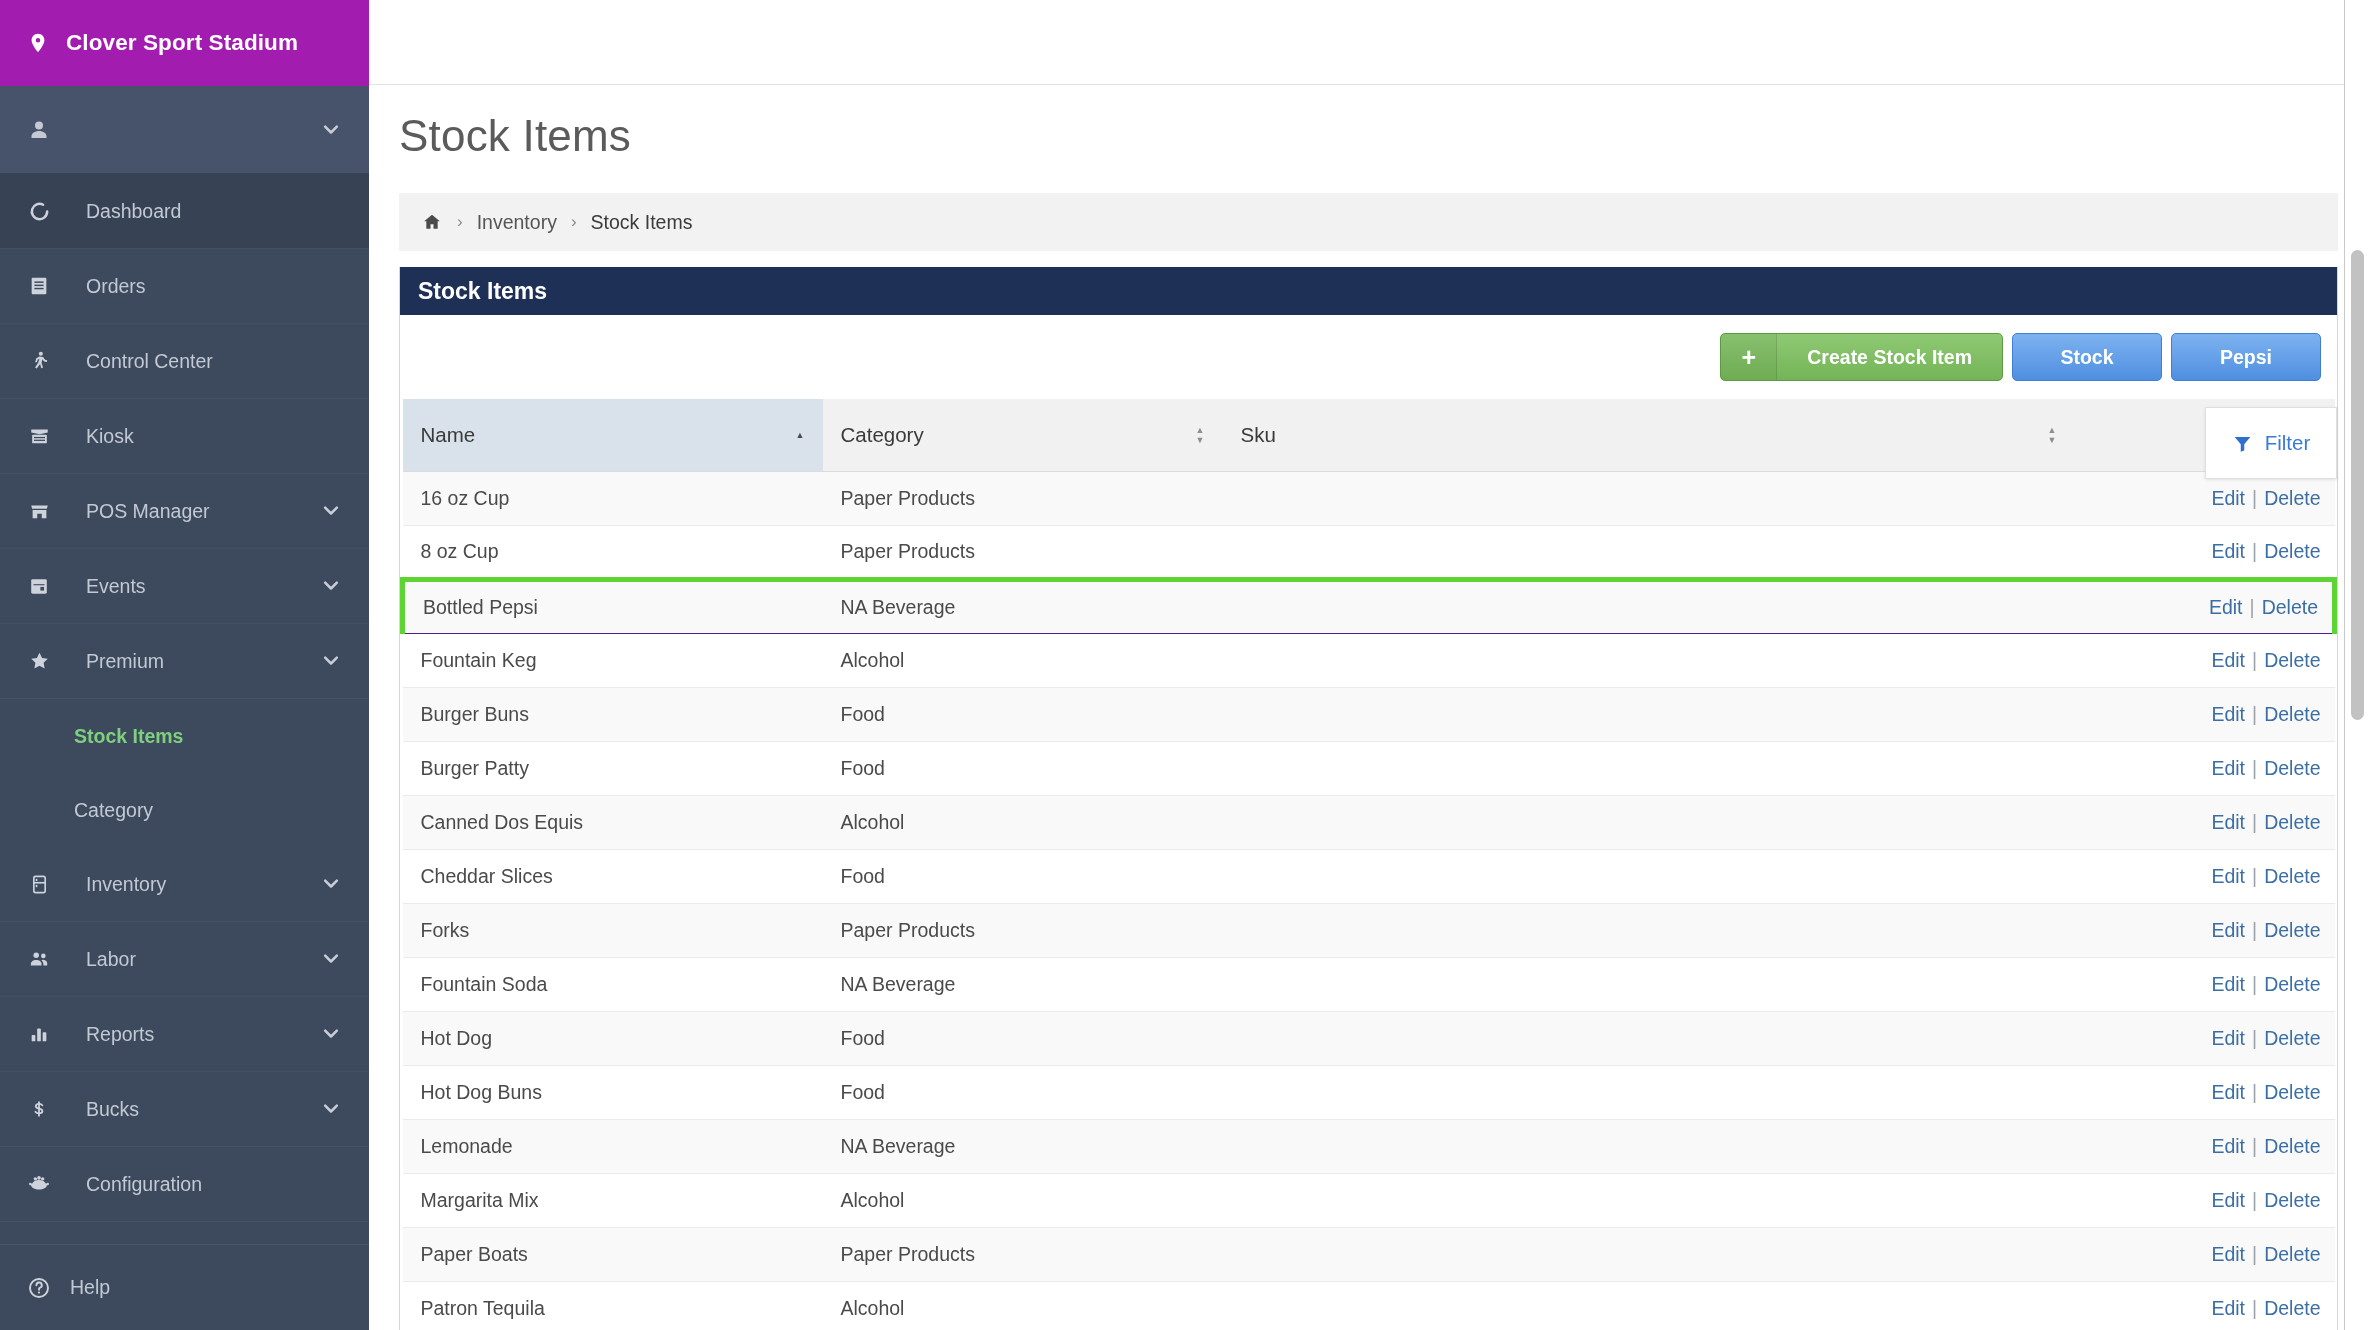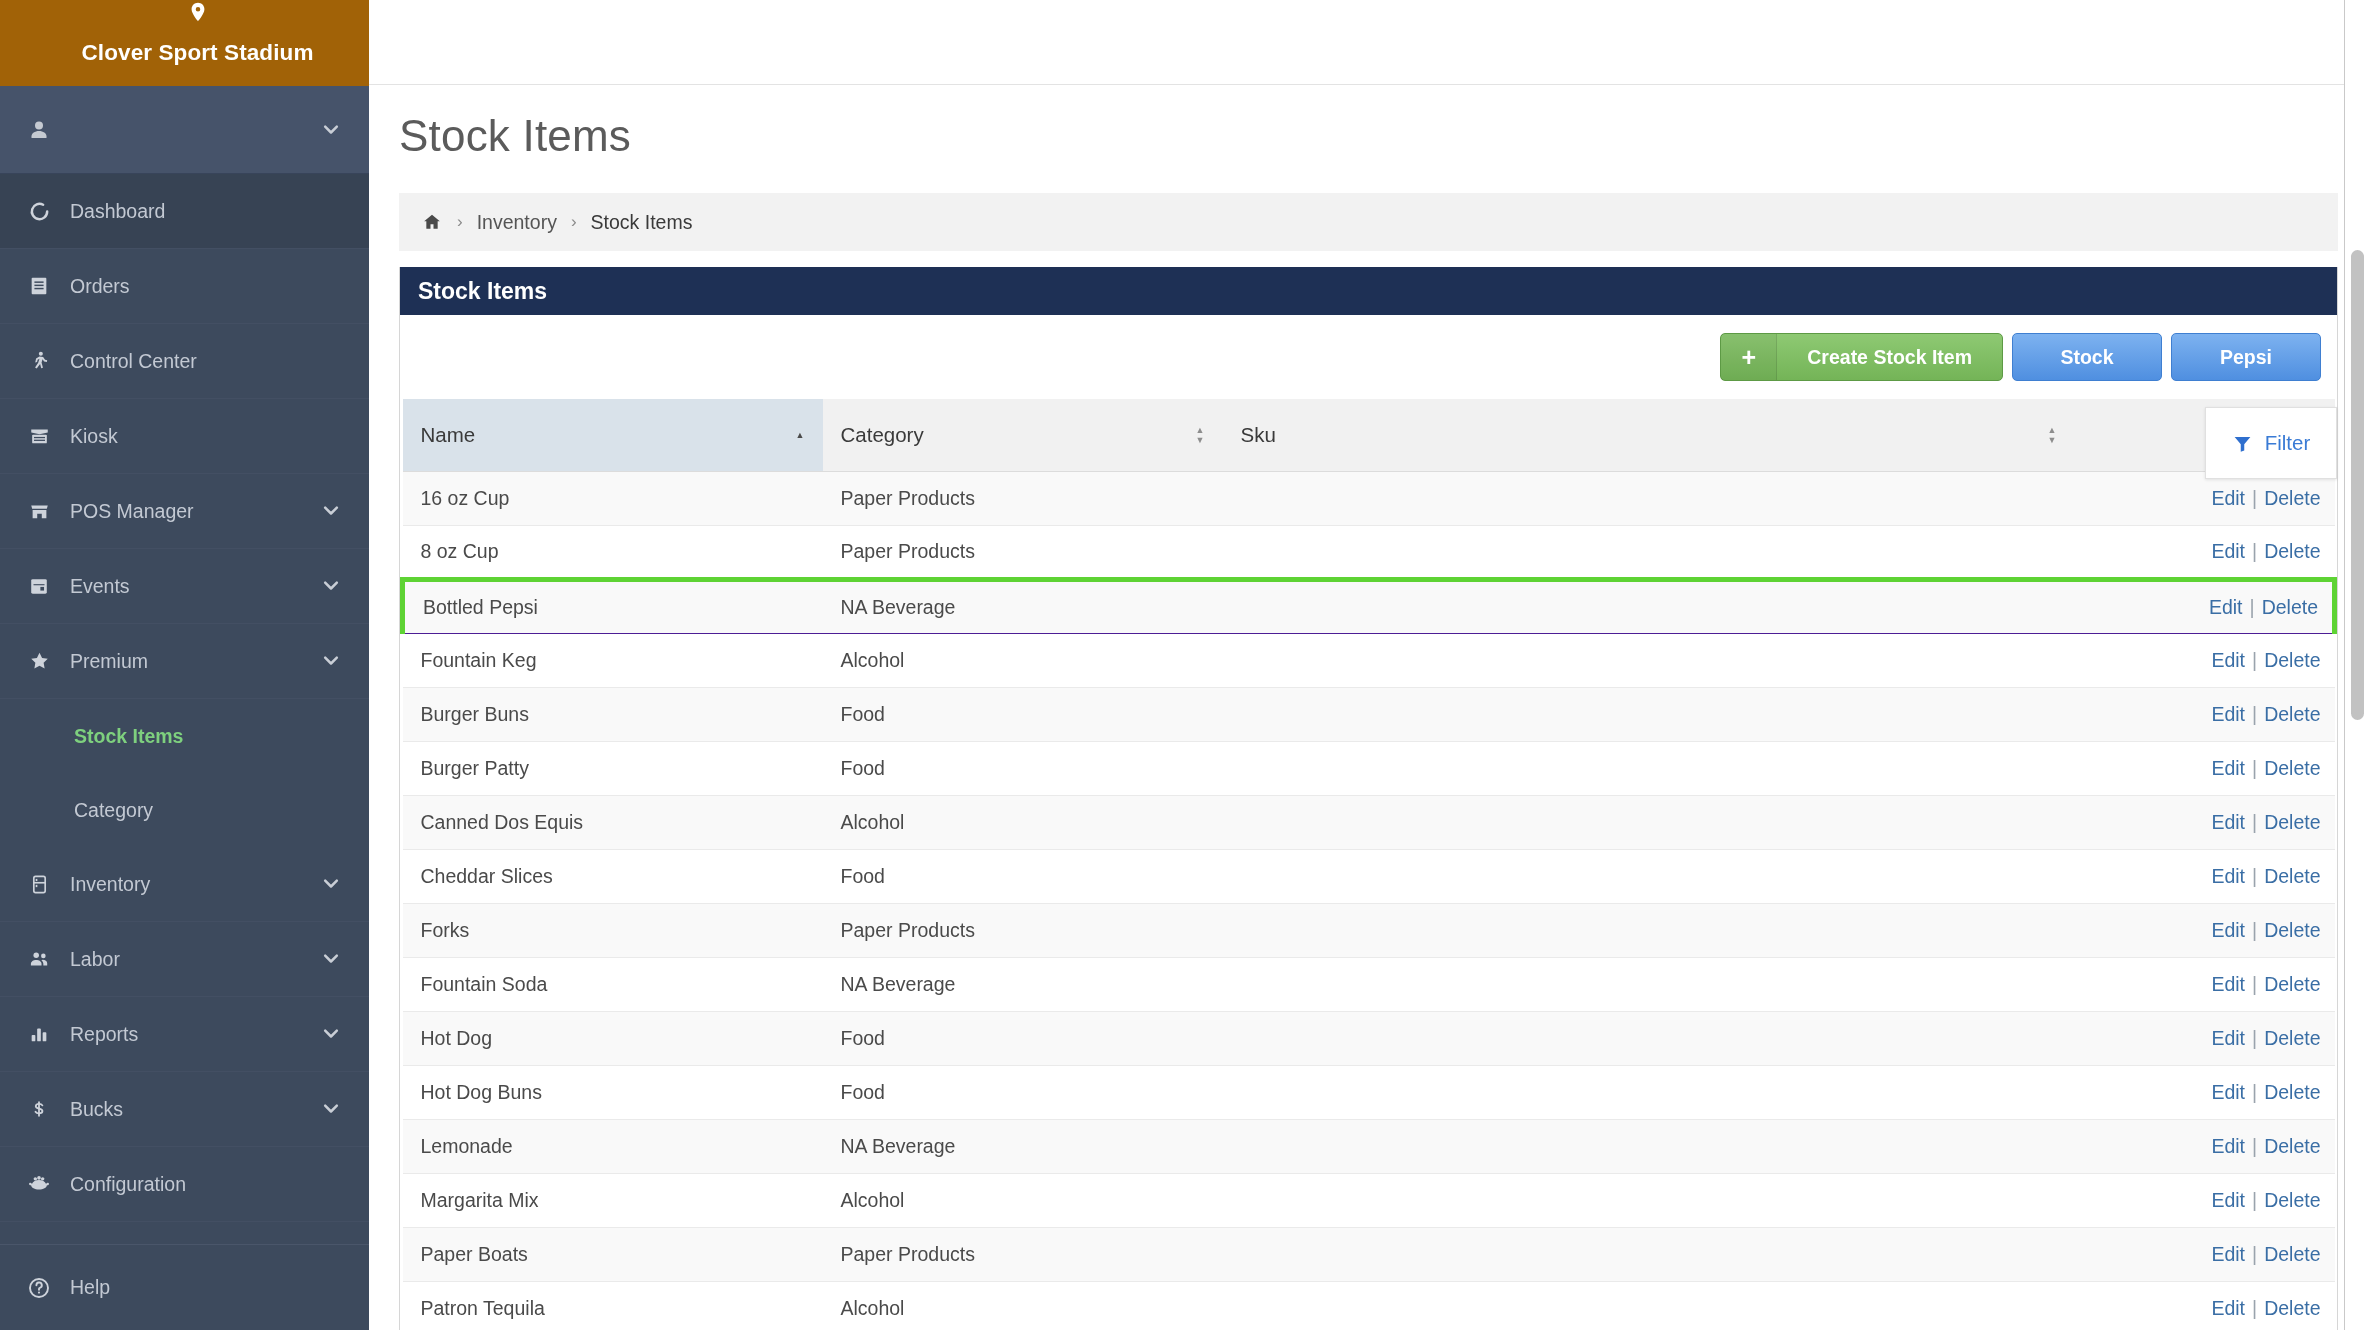--- a/index.html
+++ b/index.html
@@ -14,40 +14,39 @@
   
   .sidebar {
     width: 369px; flex: 0 0 369px; height: 1330px;
     background: #3d4a5d;
     position: relative;
     overflow: hidden;
   }
   .brand {
     height: 86px; display: flex; align-items: center;
     padding: 0 0 0 26px; gap: 16px;
-    background: #a16207;
-    flex-direction: column;
+    background: #a21caf;
   }
   .brand-icon { width: 24px; height: 24px; display: flex; align-items: center; justify-content: center; color: #ffffff; }
   .brand-text { color: #ffffff; font-size: 22.5px; font-weight: bold; letter-spacing: .1px; }
 
   .user-row {
     height: 88px; display: flex; align-items: center;
     padding: 0 28px 0 26px; gap: 16px;
     background: #46536a;
     border-bottom: 1px solid #38445a;
   }
   .user-icon { width: 26px; display: flex; justify-content: center; color: #c5cad2; }
   .user-label { flex: 1; color: #c5cad2; font-size: 19px; }
   .chev { color: #c9ced6; display: flex; align-items: center; }
 
   .nav { }
   .nav-item {
     height: 75px; display: flex; align-items: center;
-    padding: 0 28px 0 26px; gap: 18px;
+    padding: 0 28px 0 26px; gap: 34px;
     border-bottom: 1px solid #434f63;
     color: #c3c9d3; font-size: 19.5px;
     cursor: pointer;
   }
   .nav-item .ic { width: 26px; display: flex; justify-content: center; align-items: center; color: #ced3db; flex: 0 0 26px; }
   .nav-item .lbl { flex: 1; }
   .nav-item.active-bg { background: #374354; }
   .nav-item.open { border-bottom: none; }
 
   .sub-item {

